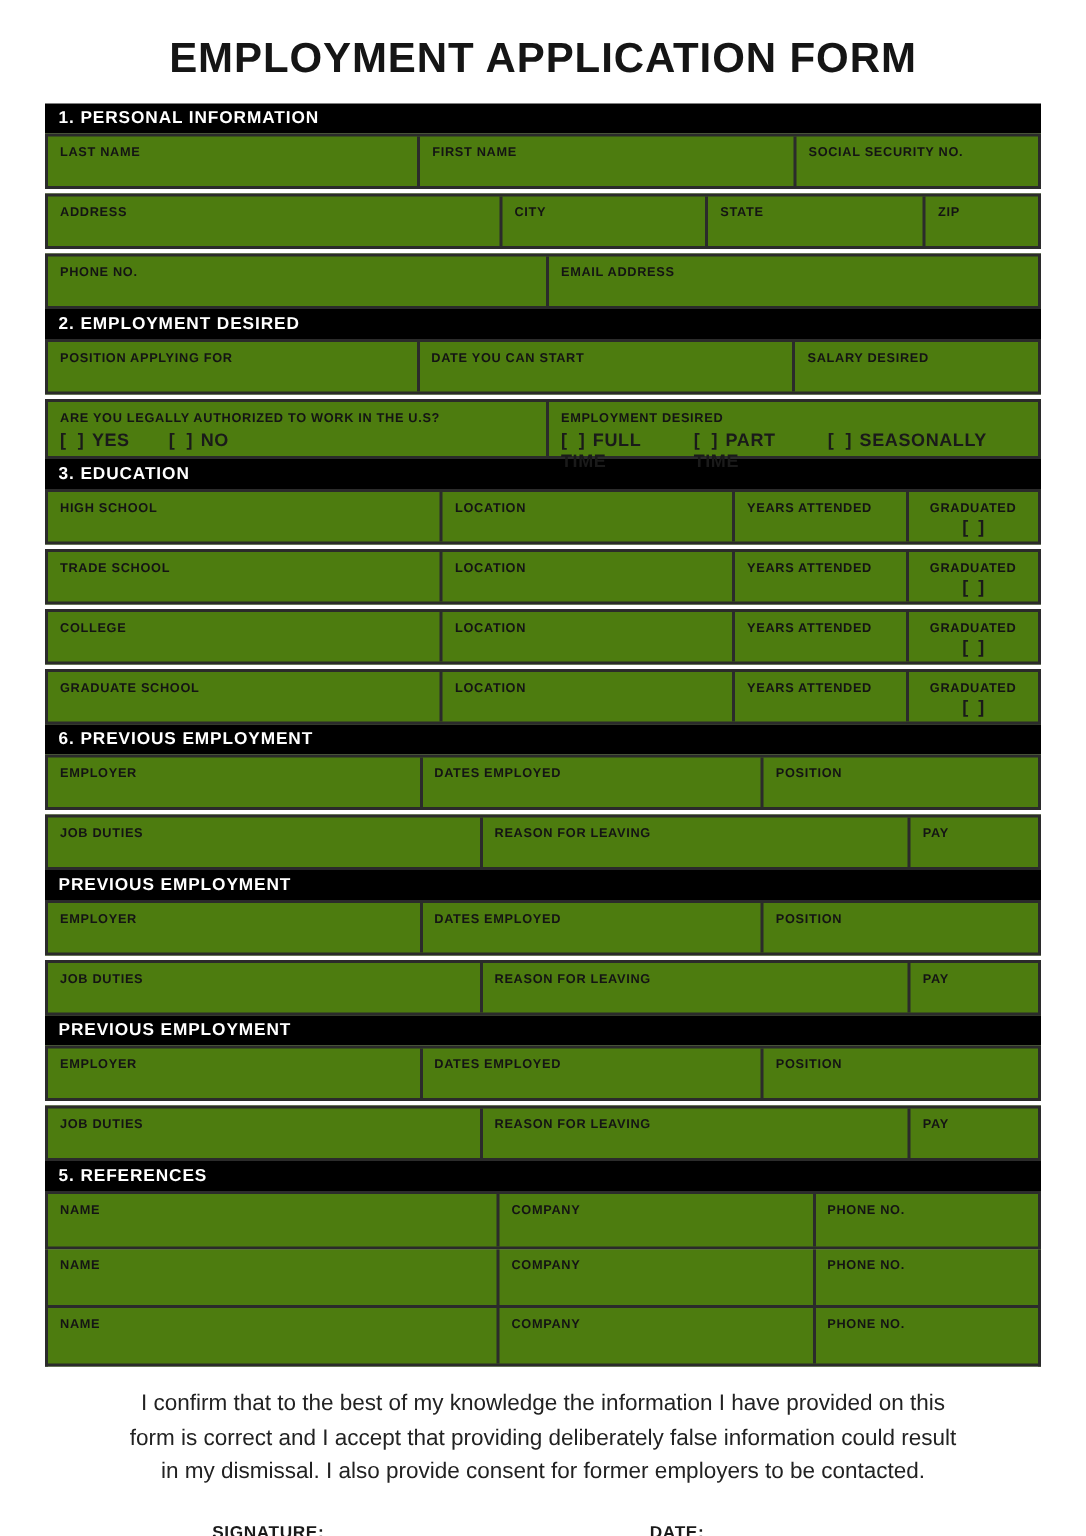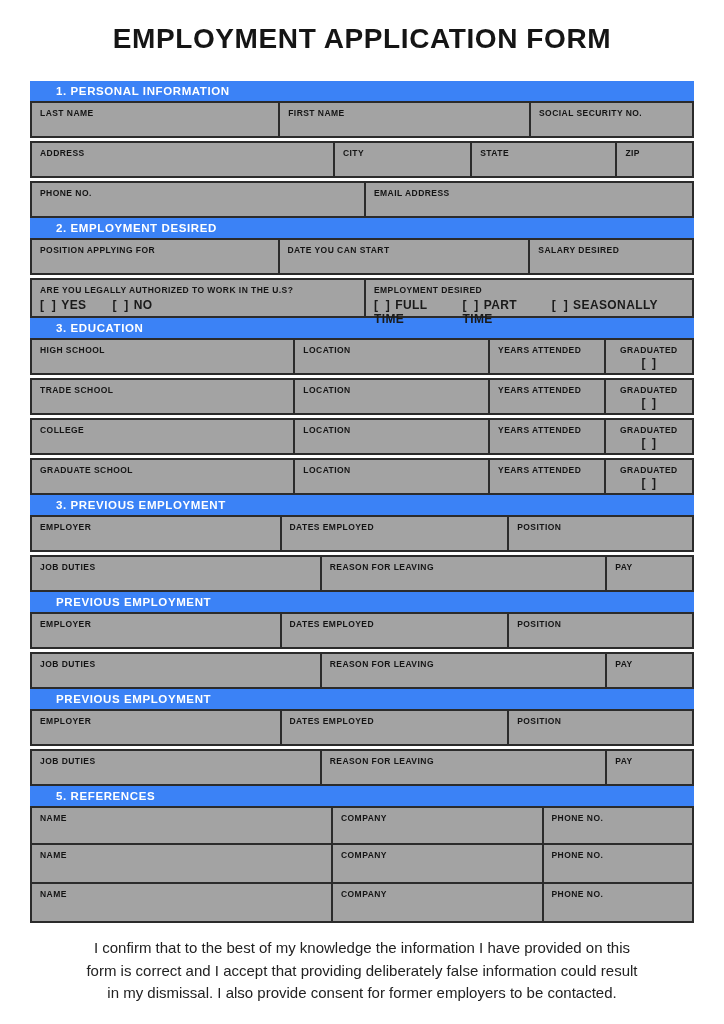--- a/index.html
+++ b/index.html
@@ -12,38 +12,38 @@
   }
   .page { padding: 21px 30px 0 30px; }
 
   .title {
     text-align: center;
     font-size: 28px;
     line-height: 36px;
     font-weight: 800;
     letter-spacing: 0.6px;
     color: #151515;
-    margin-bottom: 24px;
+    margin-bottom: 12px;
   }
 
   .bar {
-    background: #3b82f6;
+    background: #000000;
     color: #ffffff;
     height: 20px;
     line-height: 20px;
     font-size: 11.5px;
     font-weight: 700;
     letter-spacing: 0.6px;
-    padding-left: 26px;
+    padding-left: 9px;
   }
 
   .row {
     display: flex;
     border: 2px solid #2b2b2b;
-    background: #a3a3a3;
+    background: #4d7c0f;
   }
   .row.gap { margin-bottom: 3px; }
   .cell { border-left: 2px solid #2b2b2b; }
   .cell:first-child { border-left: none; }
 
   .h37 { height: 37px; }
   .h40 { height: 40px; }
   .h39 { height: 39px; }
 
   .lbl {
@@ -253,21 +253,21 @@
       </div>
     <div class="cell w-years">
         <span class="lbl">YEARS ATTENDED</span>
       </div>
     <div class="cell w-grad grad-cell">
         <span class="lbl">GRADUATED</span>
         <span class="grad-box">[&nbsp;&nbsp;]</span>
       </div>
   </div>
 
-  <div class="bar">3. PREVIOUS EMPLOYMENT</div>
+  <div class="bar">6. PREVIOUS EMPLOYMENT</div>
   <div class="row h37 gap">
     <div class="cell w-emp">
         <span class="lbl">EMPLOYER</span>
       </div>
     <div class="cell w-demp">
         <span class="lbl">DATES EMPLOYED</span>
       </div>
     <div class="cell w-post">
         <span class="lbl">POSITION</span>
       </div>

